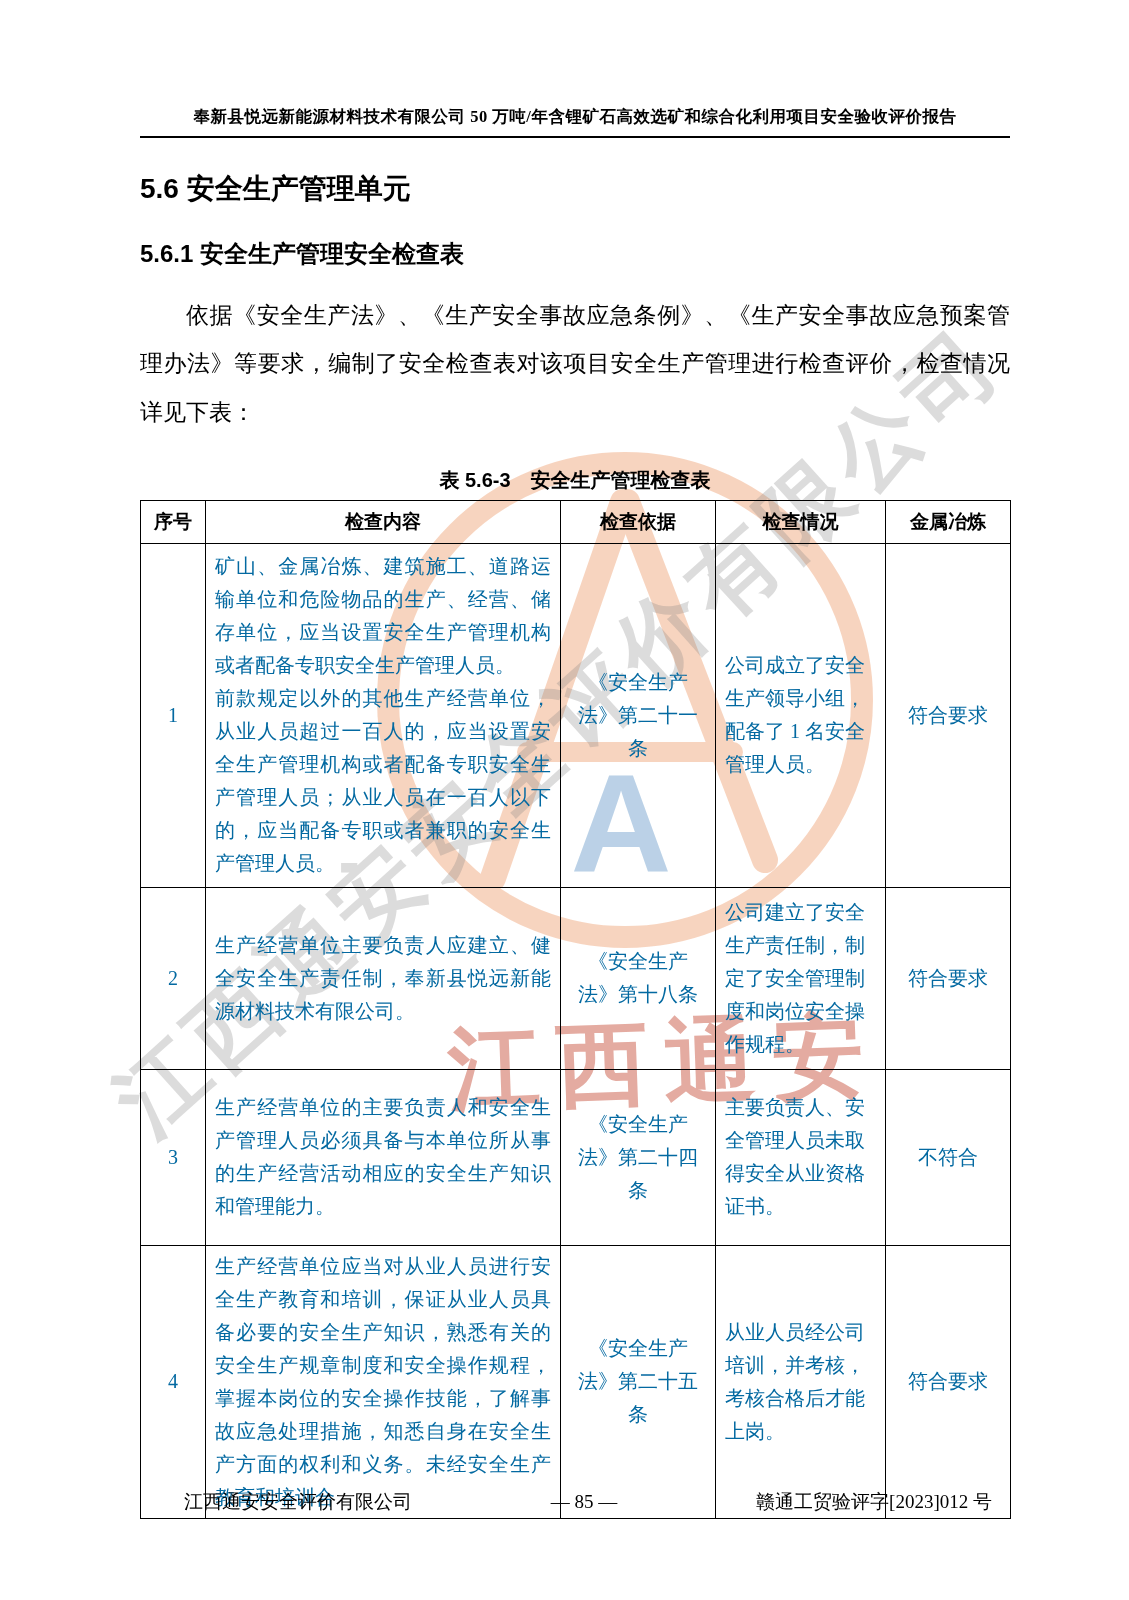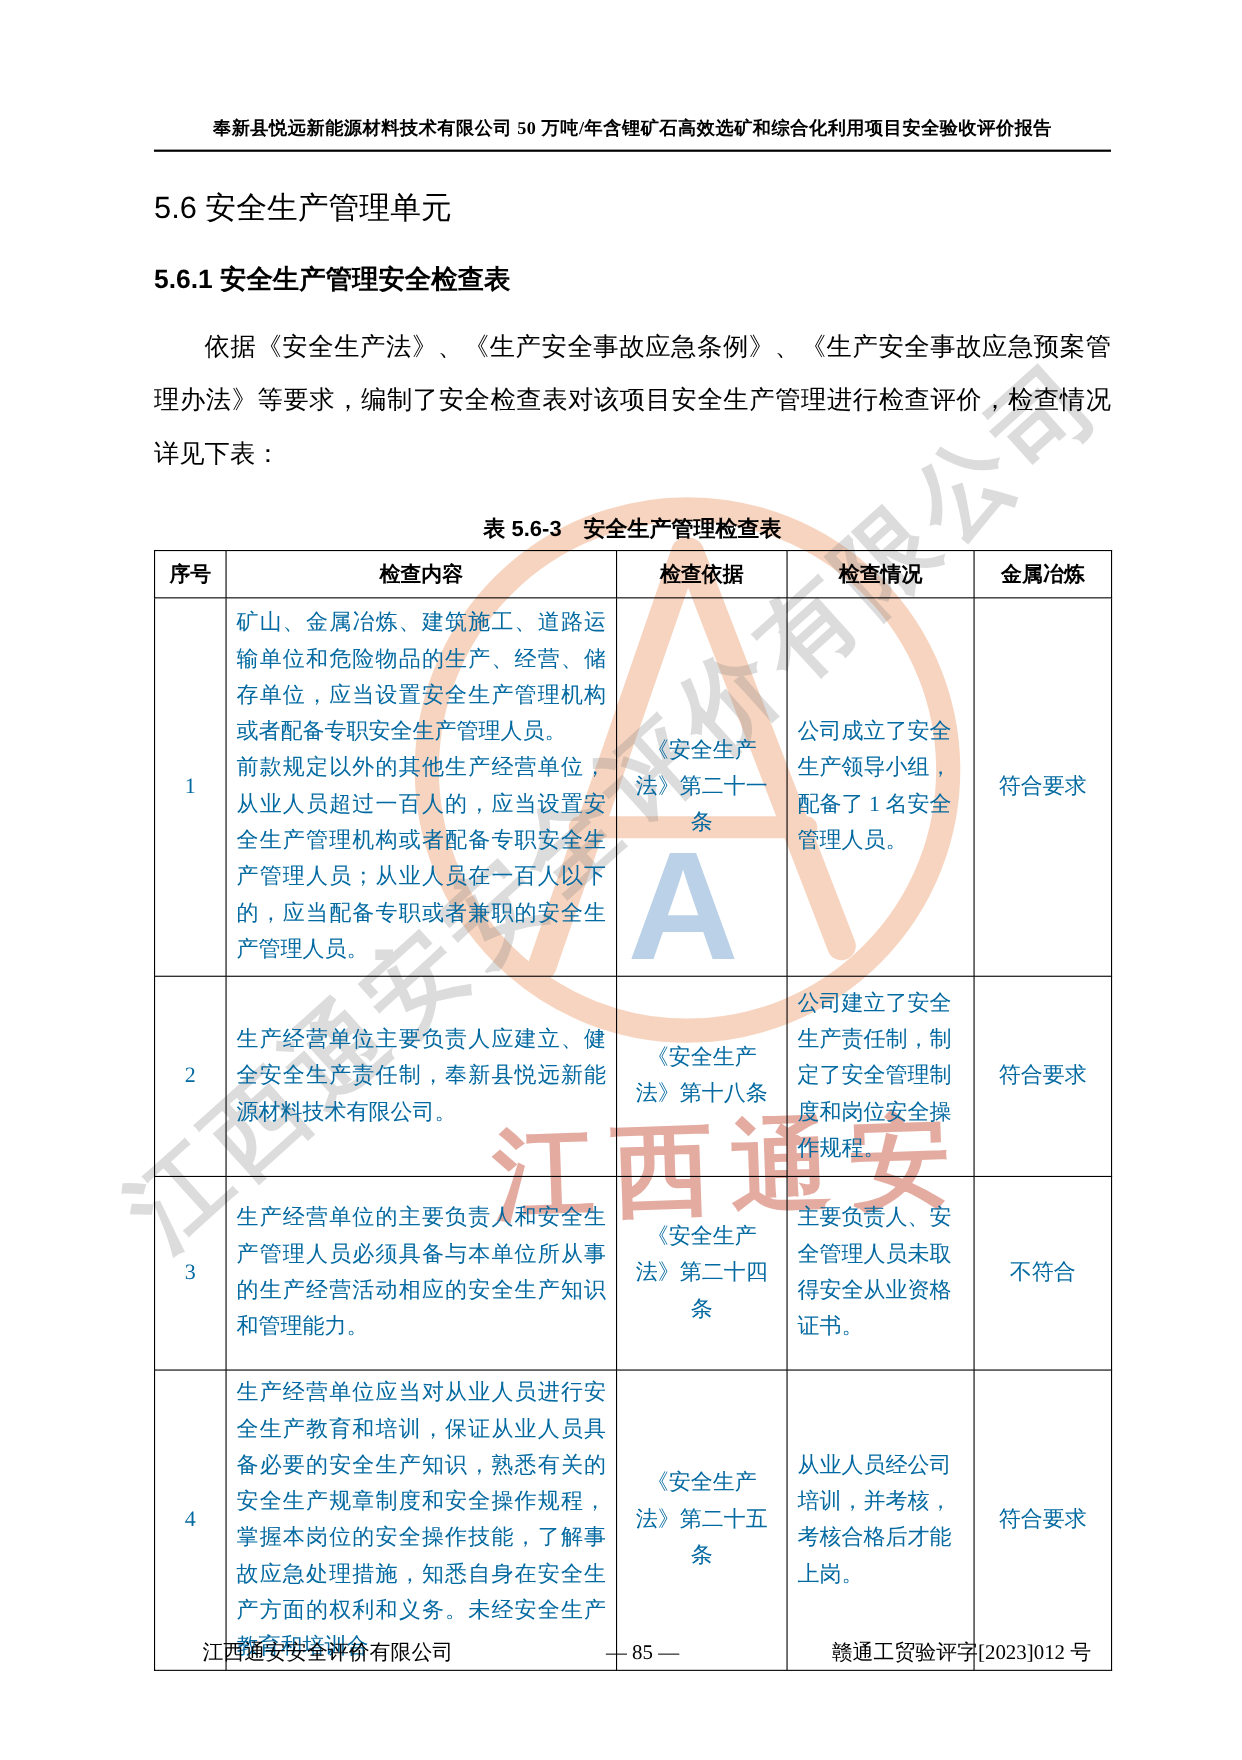--- a/index.html
+++ b/index.html
@@ -36,21 +36,21 @@
   
   .content { position: absolute; left: 140px; width: 870px; top: 106px; z-index: 1; }
 
   .doc-header {
     font-size: 16.5px; font-weight: bold; text-align: center;
     padding-bottom: 8px; border-bottom: 2px solid #000;
     letter-spacing: 0.5px; white-space: nowrap;
   }
   h1.sec {
     font-family: "Liberation Sans", sans-serif;
-    font-size: 28px; font-weight: normal; margin: 32px 0 0 0;
+    font-size: 28px; font-weight: bold; margin: 32px 0 0 0;
   }
   h2.subsec {
     font-family: "Liberation Sans", sans-serif;
     font-size: 24px; font-weight: bold; margin: 30px 0 0 0;
   }
   p.body-para {
     font-size: 23px; line-height: 2.1; margin: 22px 0 0 0;
     text-align: justify; text-indent: 2em;
   }
   .table-caption {

